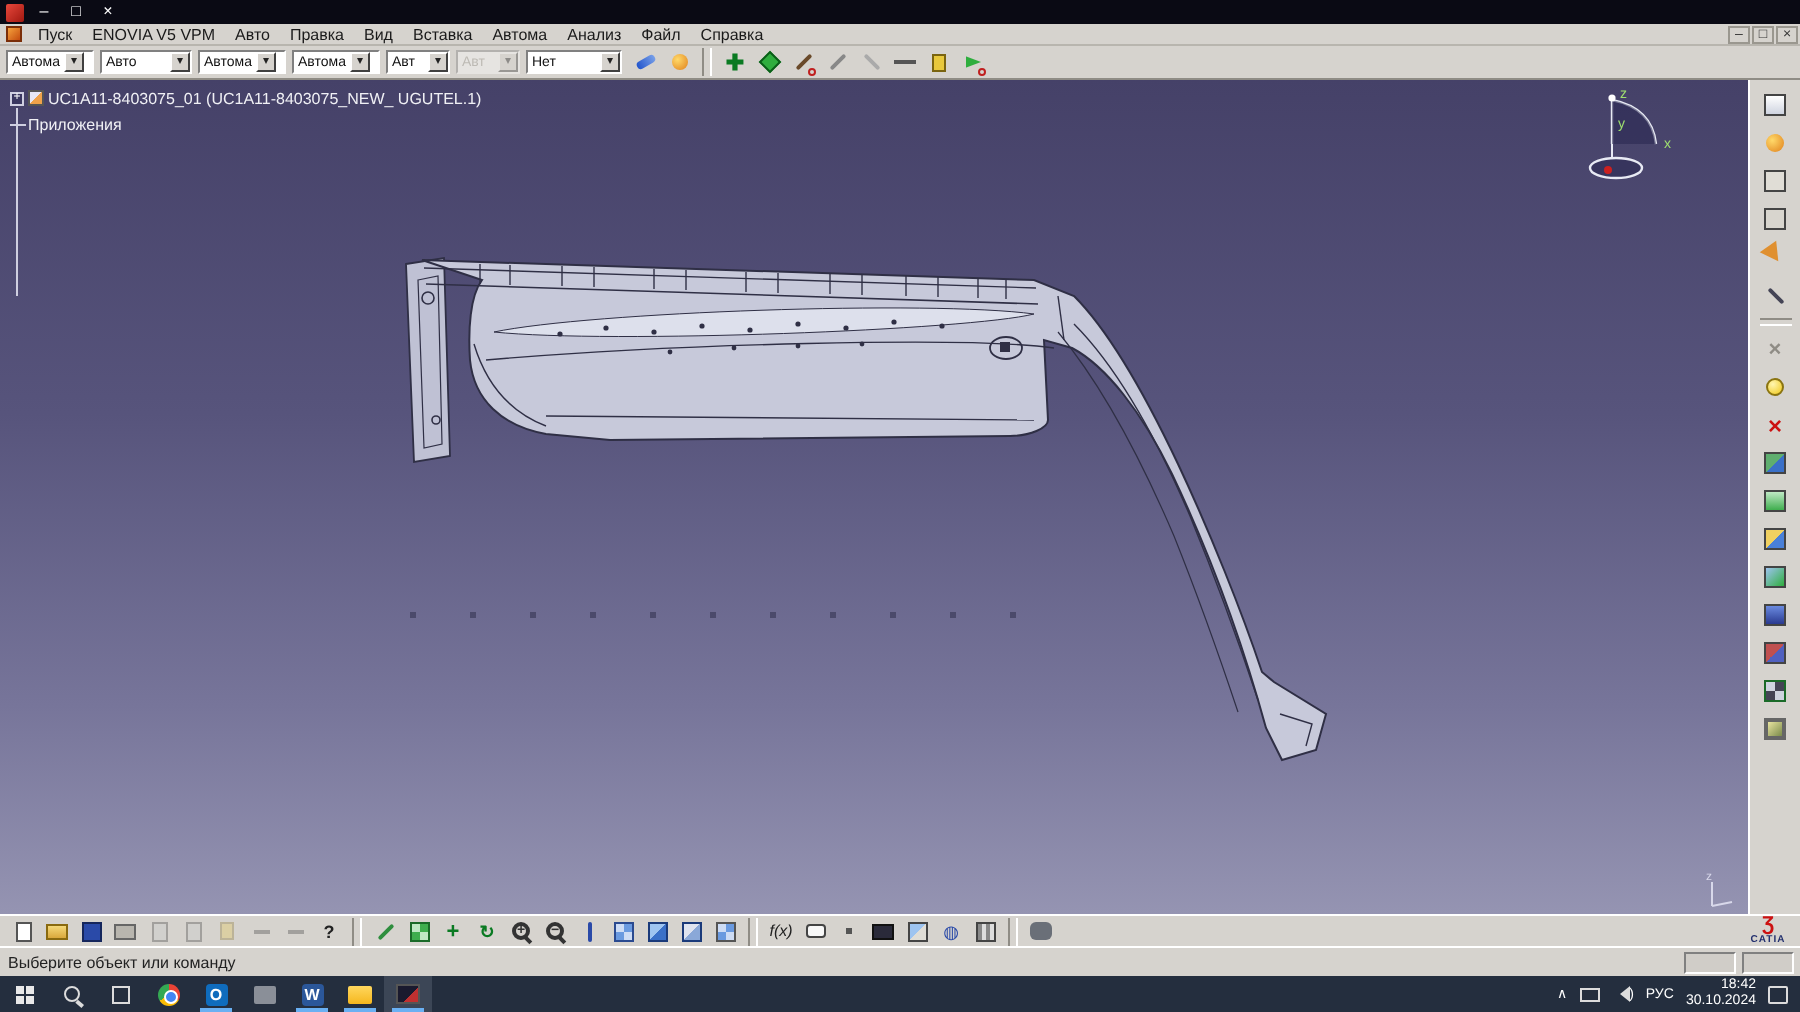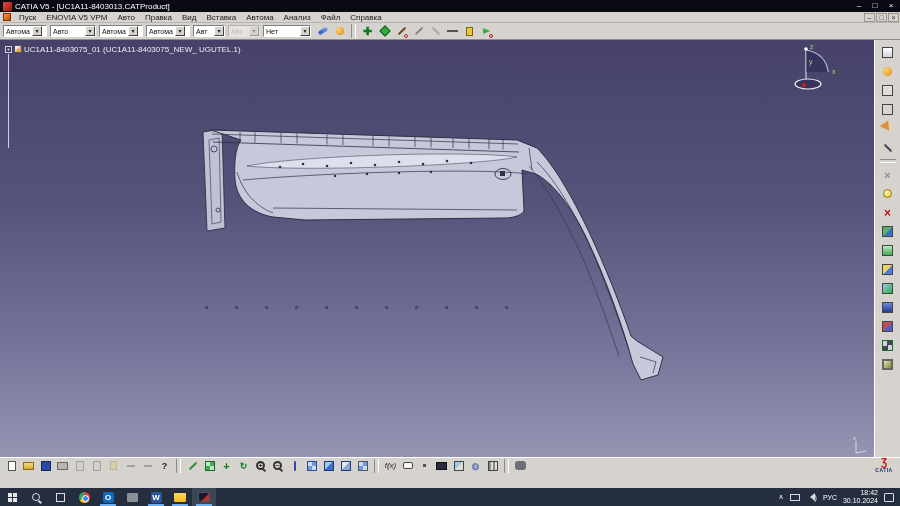--- a/index.html
+++ b/index.html
@@ -119,21 +119,20 @@
   .clock { text-align:right; line-height:8px; font-size:7px; }
   .notif { width:10px; height:9px; border:1px solid #dcdcdc; border-radius:1px; }
 </style>
 </head>
 <body>
 
 <div class="page">
 
   <div class="titlebar">
     <span class="appico"></span>
-    <span class="t">CATIA V5 - [UC1A11-8403013.CATProduct]</span>
     <span class="winbtn">–</span>
     <span class="winbtn">□</span>
     <span class="winbtn">×</span>
   </div>
 
   <div class="menubar">
     <span class="appico2"></span>
     <span class="mi">Пуск</span>
     <span class="mi">ENOVIA V5 VPM</span>
     <span class="mi">Авто</span>
@@ -216,20 +215,24 @@
   <div class="mainrow">
     <div class="viewport">
 
       <div class="tree">
         <div class="trunk"></div>
         <div class="trow" style="margin-left:2px">
           <span class="t-exp">+</span>
           <span class="t-ico"></span>
           <span>UC1A11-8403075_01 (UC1A11-8403075_NEW_ UGUTEL.1)</span>
         </div>
+        <div class="trow" style="margin-left:2px; margin-top:3px">
+          <span class="t-branch"></span>
+          <span>Приложения</span>
+        </div>
       </div>
 
       <svg class="compass" viewBox="0 0 50 52">
         <path d="M14,8 L14,30 M14,8 Q34,12 36,30" stroke="#e8eaf4" fill="none" stroke-width="1.2"></path>
         <path d="M14,8 Q34,12 36,30 L14,30 Z" fill="rgba(40,38,80,.55)" stroke="none"></path>
         <circle cx="14" cy="7" r="1.8" fill="#fff"></circle>
         <ellipse cx="16" cy="42" rx="13" ry="5" fill="rgba(40,38,80,.55)" stroke="#e8eaf4" stroke-width="1.2"></ellipse>
         <circle cx="12" cy="43" r="2" fill="#cc2020"></circle>
         <line x1="14" y1="30" x2="14" y2="37" stroke="#e8eaf4" stroke-width="1"></line>
         <text x="18" y="7">z</text>
@@ -471,20 +474,25 @@
       </span>
     <span class="ti">
         <span class="cicon" style="width:10px;height:10px;background:repeating-linear-gradient(90deg,#888 0 2px,#ddd 2px 4px)"></span>
       </span>
     <span class="tsep"></span>
     <span class="ti">
         <span class="printgray" style="background:#6a6f78;border-radius:3px"></span>
       </span>
   </div>
 
+  <div class="statusbar">
+    <span class="msg">Выберите объект или команду</span>
+    <span class="sbox"></span>
+    <span class="sbox"></span>
+  </div>
 
   <div class="taskbar">
     <span class="tbi">
         <span class="startgrid">
           <i></i>
           <i></i>
           <i></i>
           <i></i>
         </span>
       </span>

